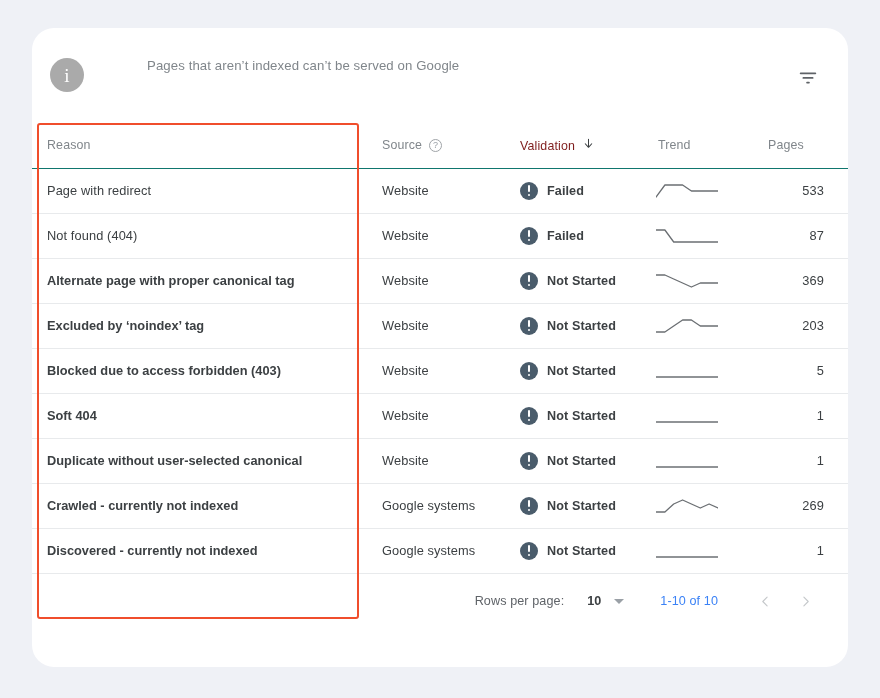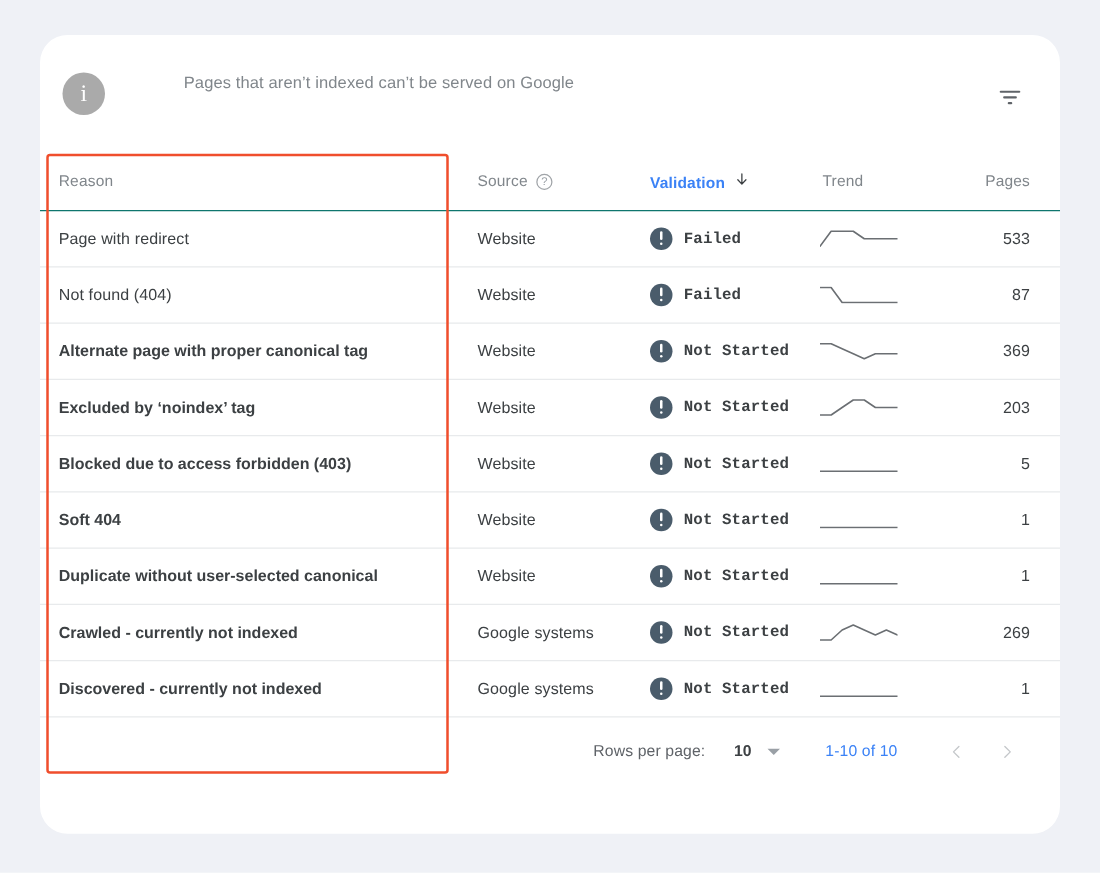--- a/index.html
+++ b/index.html
@@ -96,23 +96,23 @@
     font-size: 12.4px;
     color: #80868b;
     text-align: left;
     vertical-align: middle;
     border-bottom: 1px solid #0f766e;
     letter-spacing: 0.15px;
     padding: 0;
   }
   th.h-reason { padding-left: 15px; }
   th.h-source { padding-left: 2px; }
-  th.h-valid  { color: #3b82f6; font-weight: 700; padding-left: 0; }
+  th.h-valid  { color: #7f1d1d; font-weight: 400; padding-left: 0; }
   th.h-trend  { padding-left: 2px; }
-  th.h-pages  { text-align: right; padding-right: 24px; }
+  th.h-pages  { padding-right: 24px; }
 
   .hdr-inline { display: inline-flex; align-items: flex-end; gap: 7px; }
 
   .q-icon {
     width: 13px; height: 13px;
     border: 1.2px solid #a0a4a8;
     border-radius: 50%;
     display: inline-flex;
     align-items: center;
     justify-content: center;
@@ -131,21 +131,21 @@
     color: #3c4043;
     vertical-align: middle;
     padding: 0;
     letter-spacing: 0.1px;
   }
   tbody tr:last-child td { border-bottom: 1px solid #e8eaec; }
 
   td.t-reason { padding-left: 15px; white-space: nowrap; }
   td.t-reason.bold { font-weight: 700; letter-spacing: 0; }
   td.t-source { padding-left: 2px; }
-  td.t-valid  { padding-left: 0; font-family: Liberation Mono, monospace; }
+  td.t-valid  { padding-left: 0; }
   td.t-pages  { text-align: right; padding-right: 24px; }
 
   .valid-cell { display: flex; align-items: center; gap: 9px; }
 
   .status-dot {
     width: 18px; height: 18px;
     border-radius: 50%;
     background: #4a5c6b;
     flex: none;
     position: relative;

